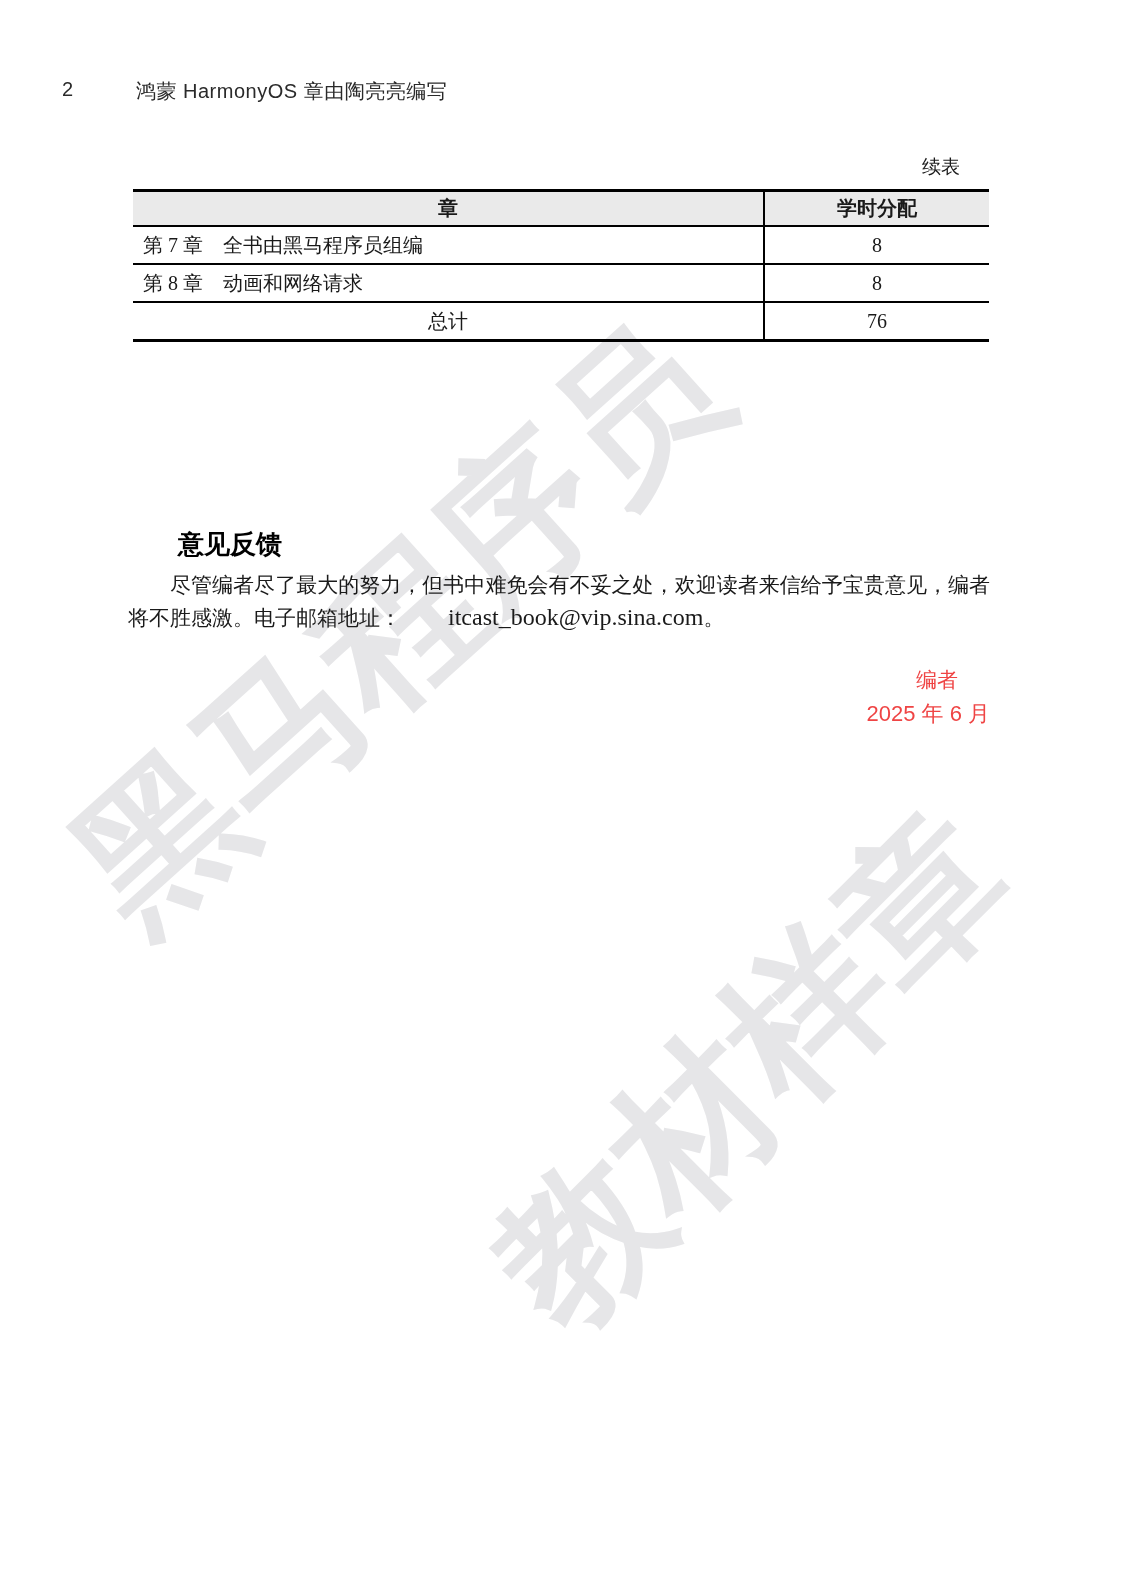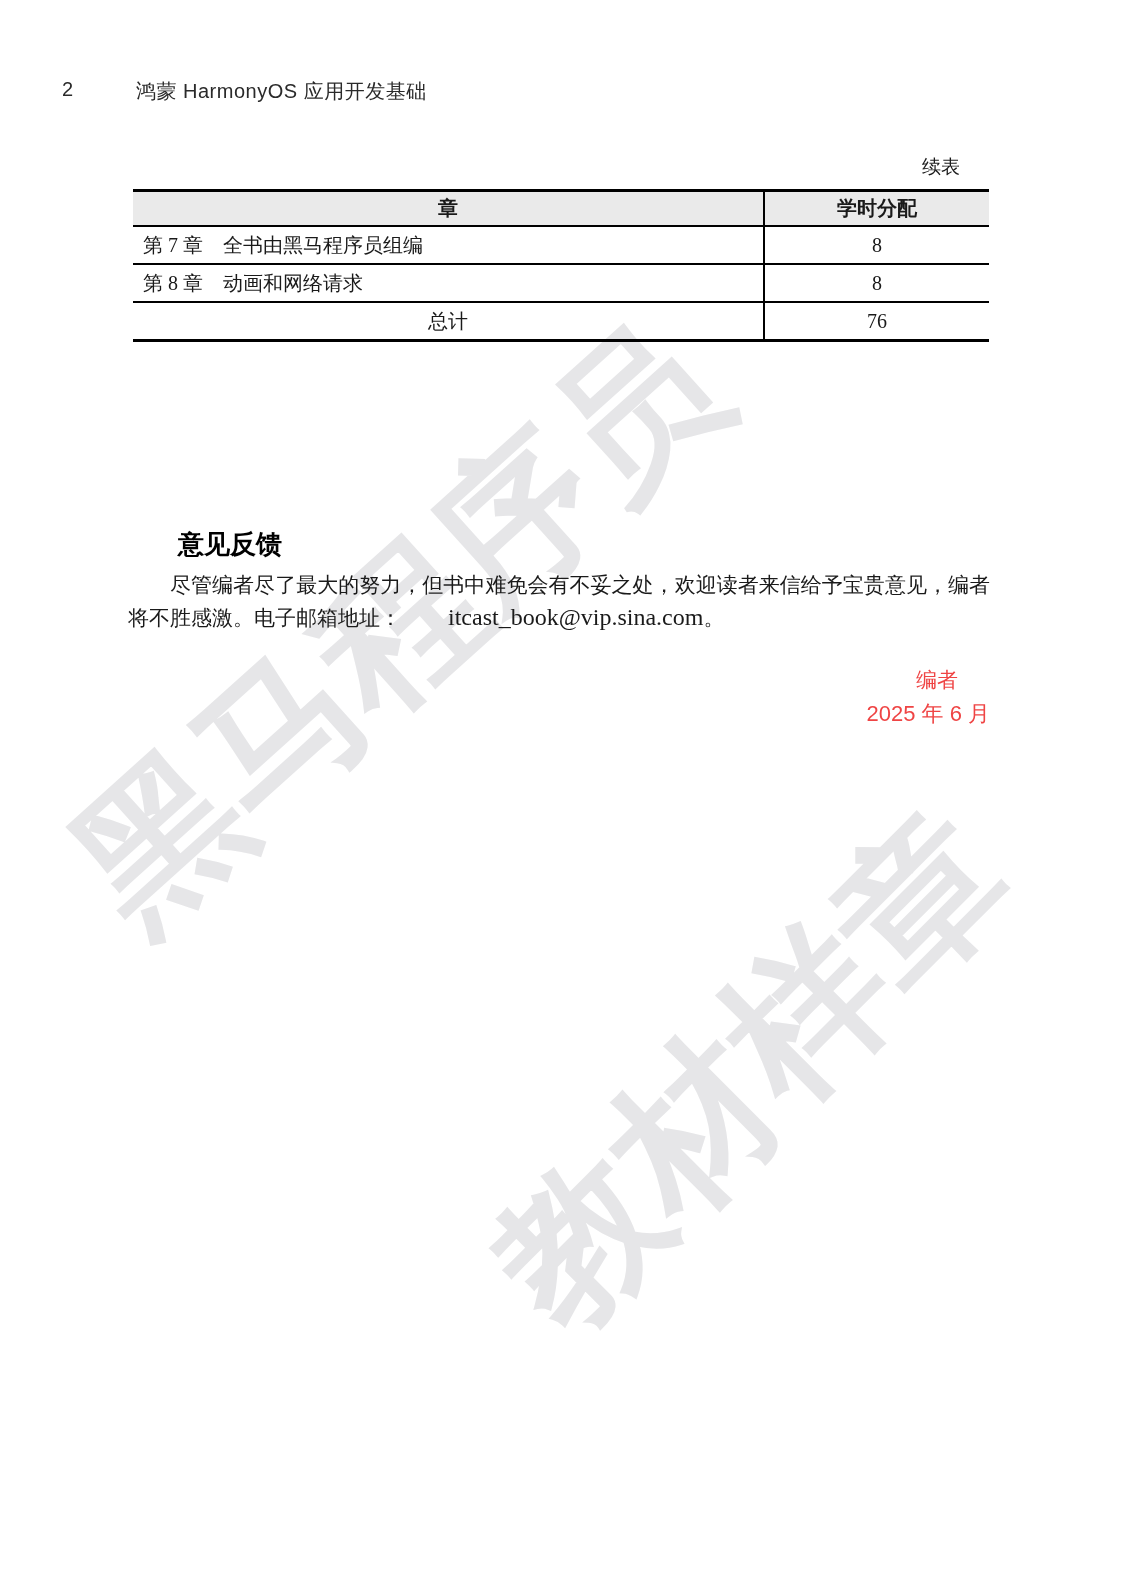--- a/index.html
+++ b/index.html
@@ -87,21 +87,21 @@
 
 <div class="page">
 
   <div class="watermark wm1">黑马程序员</div>
   <div class="watermark wm2">教材样章</div>
 
   <div class="content">
 
     <div class="pg-header">
       <span class="pg-num">2</span>
-      <span class="pg-title">鸿蒙 HarmonyOS 应用开发基础</span>
+      <span class="pg-title">鸿蒙 HarmonyOS 章由陶亮亮编写</span>
     </div>
 
     <div class="continued">续表</div>
 
     <div class="tbl">
       <div class="tr th-row">
         <div class="c1 center">章</div>
         <div class="c2">学时分配</div>
       </div>
       <div class="tr td-row">

